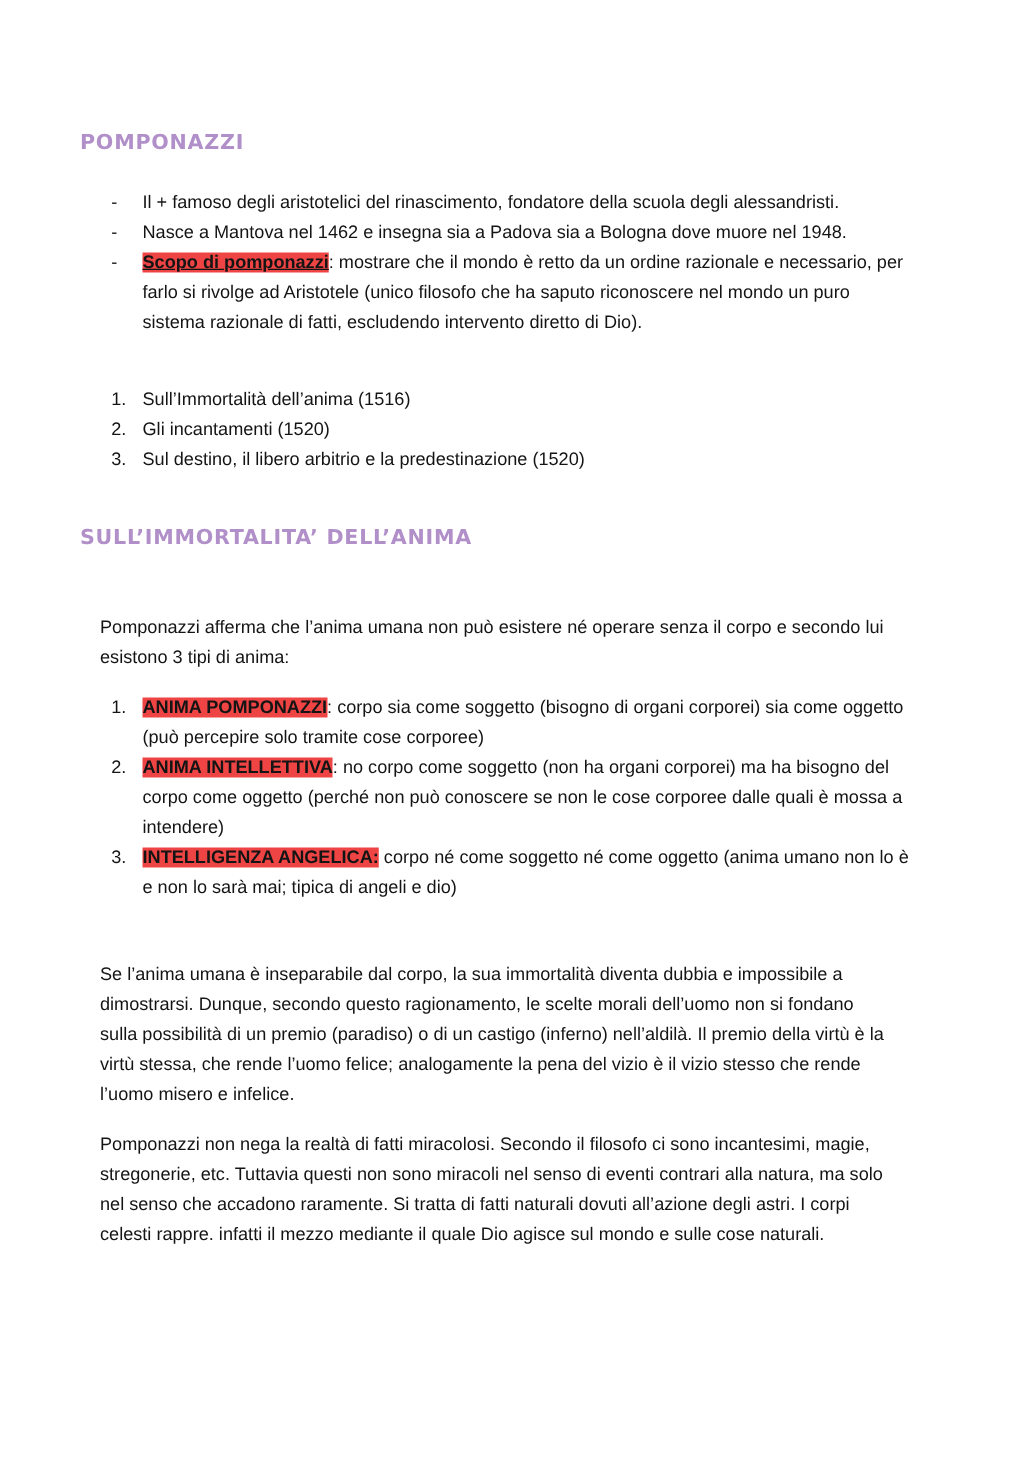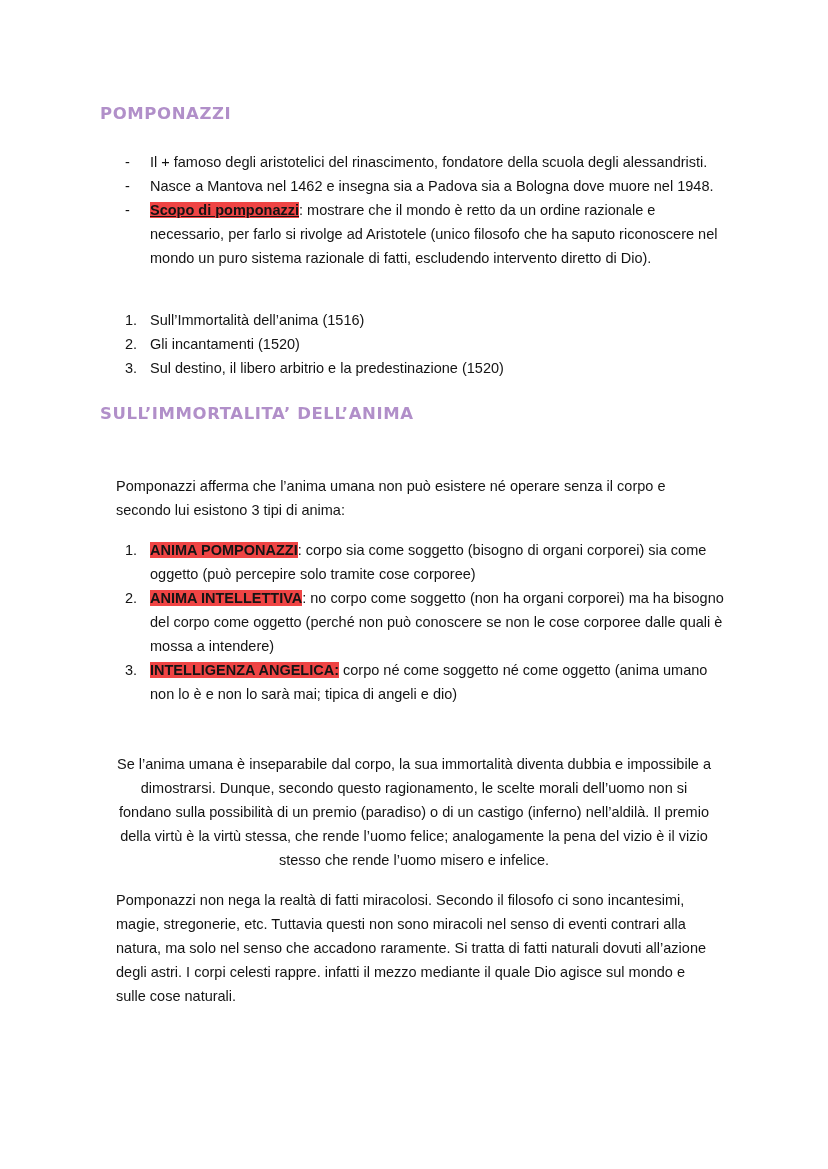--- a/index.html
+++ b/index.html
@@ -11,36 +11,36 @@
     font-family: "Liberation Sans", sans-serif;
     color: #141414;
     -webkit-font-smoothing: antialiased;
     overflow: hidden;
   }
   .page {
     position: relative;
     width: 828px;
     height: 1142px;
     background: #ffffff;
-    padding: 104px 100px 0 100px;
+    padding: 104px 100px 0 64px;
     font-size: 14.5px;
     line-height: 24px;
   }
   
   .h-purple {
     font-family: "DejaVu Sans", sans-serif;
     font-weight: bold;
     color: #b18fc9;
     font-size: 16.5px;
     letter-spacing: 0.6px;
     line-height: 20px;
     margin: 0;
   }
   .doc-title { margin-bottom: 26px; }
-  .h2-anima  { margin-top: 24px; margin-bottom: 50px; }
+  .h2-anima  { margin-top: 40px; margin-bottom: 50px; }
   .h2-incant { margin-top: 24px; margin-bottom: 46px; }
 
   
   .hl   { background: #ef4444; }
   .bold { font-weight: bold; }
   .u    { text-decoration: underline; }
 
   
   .list { margin-left: 25px; }
   .row  { display: flex; align-items: flex-start; }
@@ -49,21 +49,21 @@
     width: 25px;
   }
   .content { flex: 1 1 auto; min-width: 0; }
 
   .dash-list  { margin-bottom: 38px; }
   .opere-head { margin-bottom: 34px; }
   .opere-list { margin-bottom: 4px; }
   .anima-intro { margin: 0 0 40px 0; }
   .anima-list  { margin-bottom: 46px; }
   .para { margin: 16px; }
-  .anima-para  { margin-bottom: 0; text-align: center; }
+  .anima-para  { margin-bottom: 0; }
   .incant-para { margin-bottom: 0; }
 </style>
 </head>
 <body>
 
 <div class="page">
 
   <h1 class="h-purple doc-title">POMPONAZZI</h1>
 
   <div class="list dash-list">

